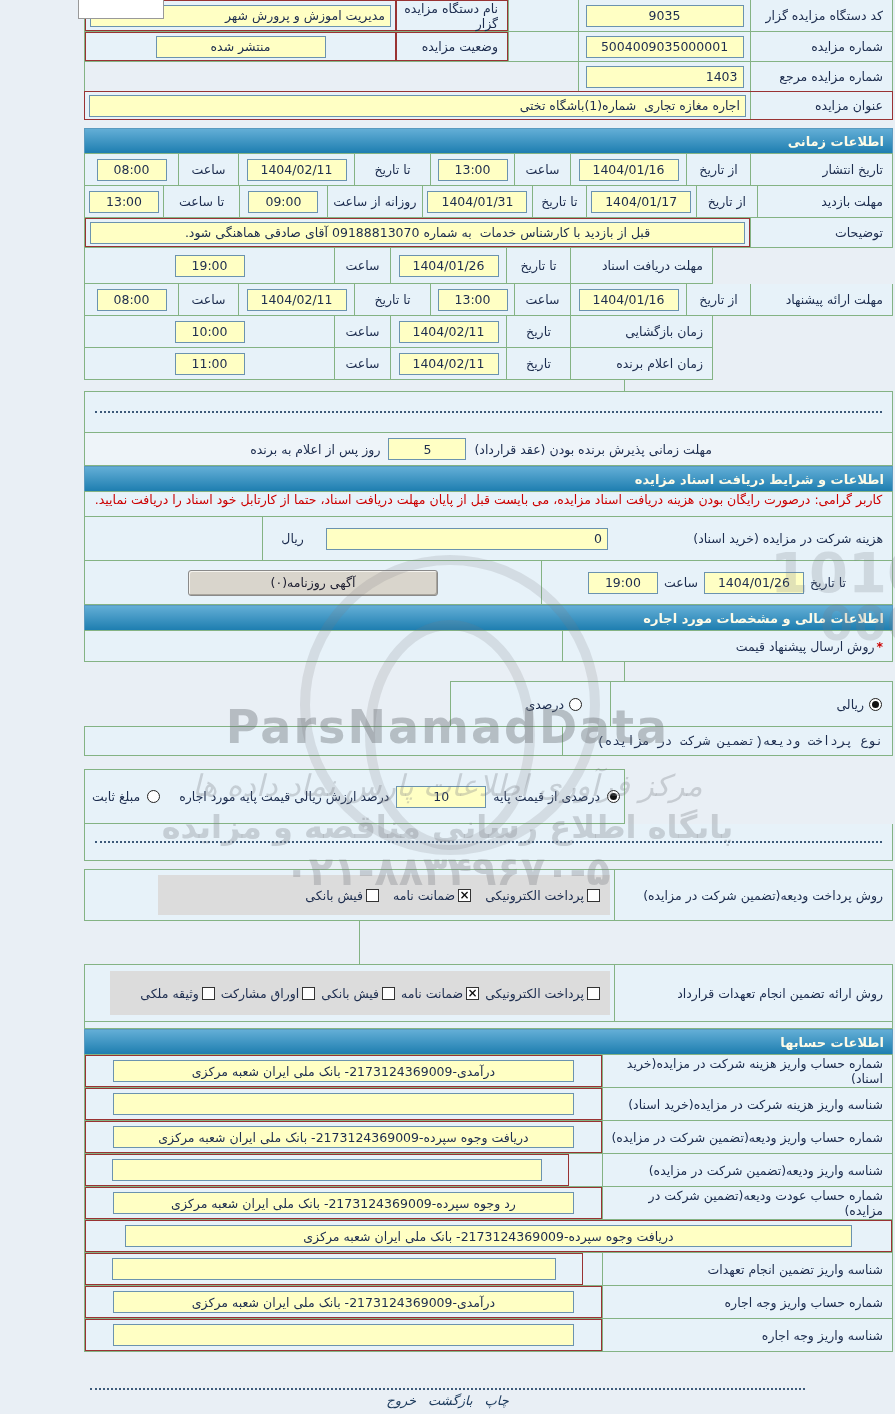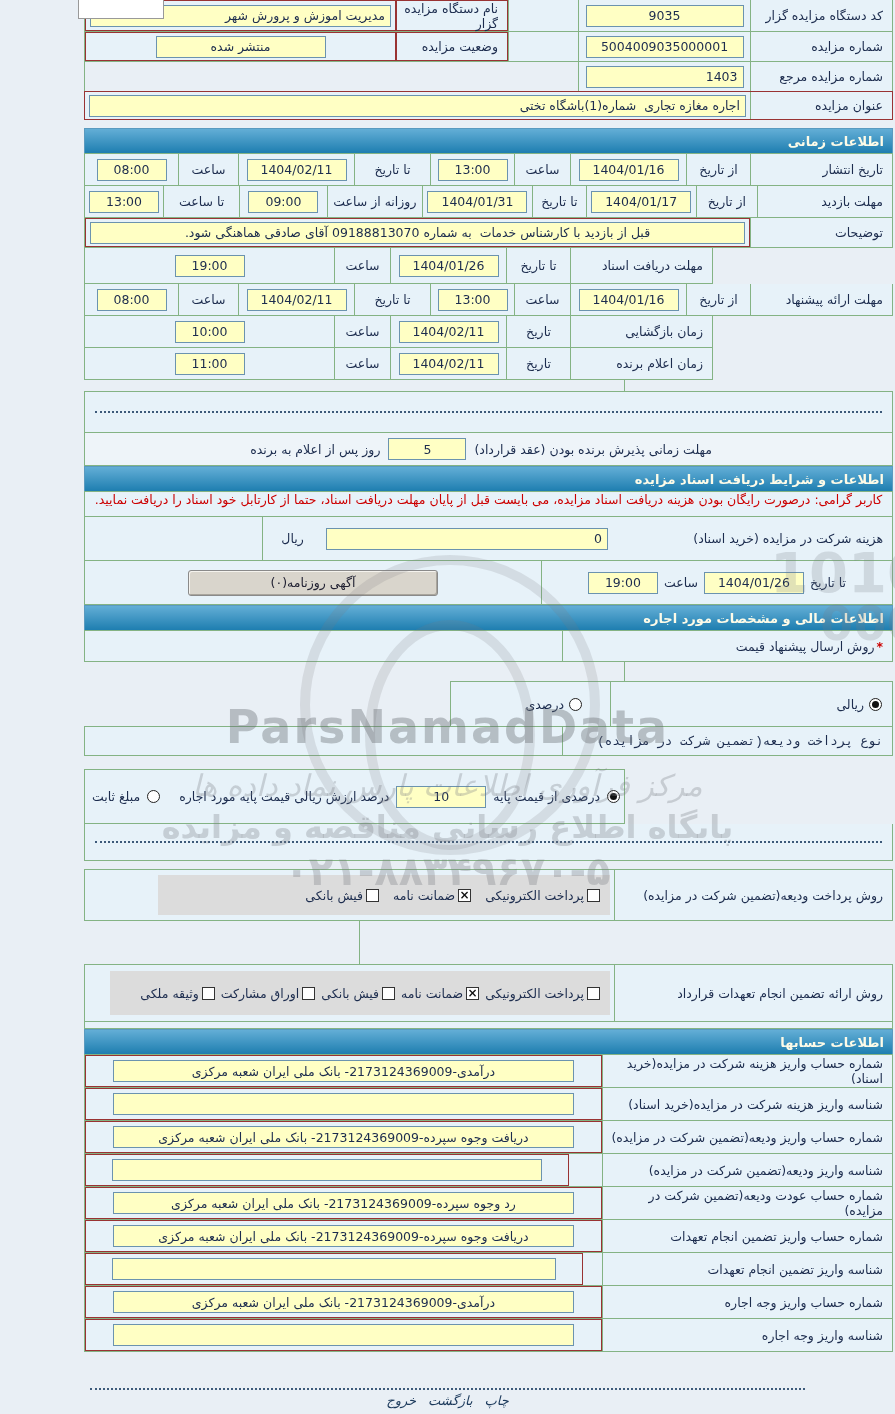--- a/index.html
+++ b/index.html
@@ -412,21 +412,20 @@
           <input class="inp center" value="" style="width: 92%;">
         </div>
       </div>
       <div class="row" style="height: 34px;">
         <div class="cell lc" style="width: 290px;">شماره حساب عودت ودیعه(تضمین شرکت در مزایده)</div>
         <div class="cell maroon" style="flex: 1 1 0%; padding: 0px 7px;">
           <input class="inp center" value="رد وجوه سپرده-2173124369009- بانک ملی ایران شعبه مرکزی" style="width: 92%;">
         </div>
       </div>
       <div class="row" style="height: 34px;">
-        <div class="cell lc" style="width: 290px;">شماره حساب واریز تضمین انجام تعهدات</div>
         <div class="cell maroon" style="flex: 1 1 0%; padding: 0px 7px;">
           <input class="inp center" value="دریافت وجوه سپرده-2173124369009- بانک ملی ایران شعبه مرکزی" style="width: 92%;">
         </div>
       </div>
       <div class="row" style="height: 34px; gap: 19px;">
         <div class="cell lc" style="width: 290px;">شناسه واریز تضمین انجام تعهدات</div>
         <div class="cell maroon" style="flex: 1 1 0%; padding: 0px 7px;">
           <input class="inp center" value="" style="width: 92%;">
         </div>
       </div>

